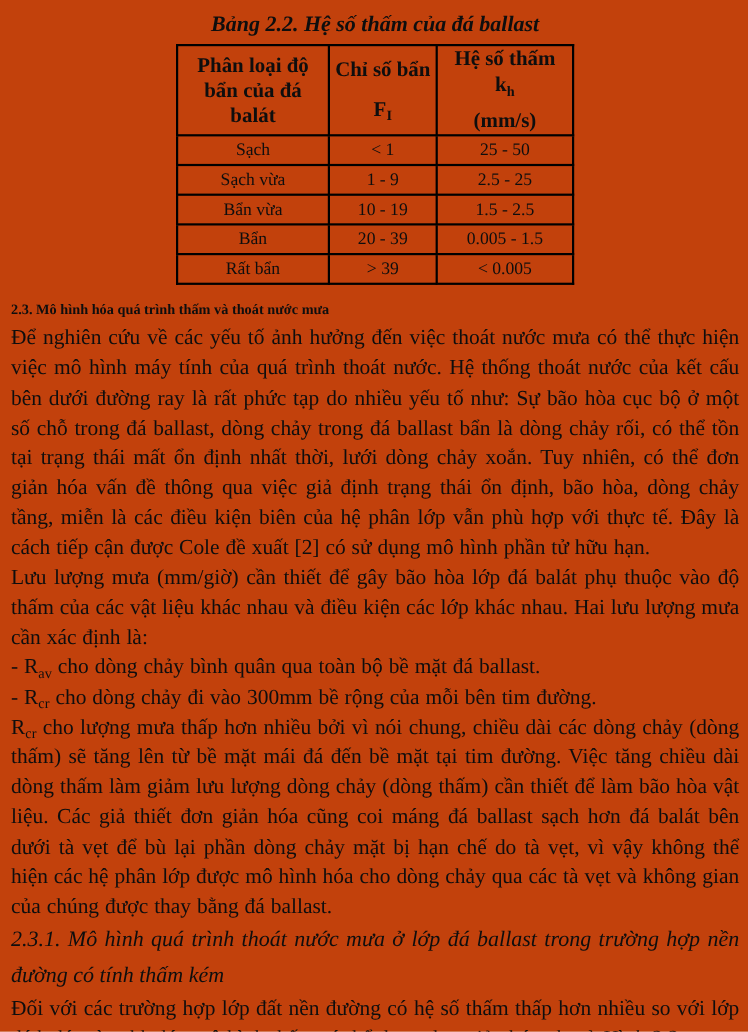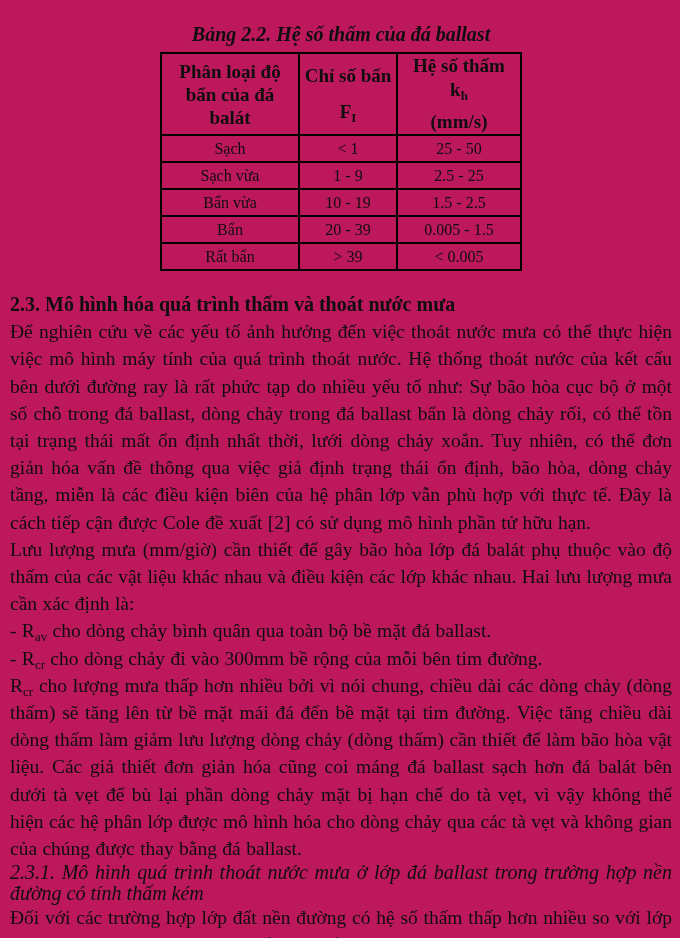--- a/index.html
+++ b/index.html
@@ -11,22 +11,22 @@
     width: 680px;
     height: 938px;
     overflow: hidden;
     font-family: "Liberation Serif", "DejaVu Serif", serif;
     color: #0e0e0e;
   }
   .page {
     box-sizing: border-box;
     width: 680px;
     height: 938px;
-    padding: 21px 8px 0 10px;
-    background: #be185d;
+    padding: 9px 8px 0 10px;
+    background: #c2410c;
   }
   
   .table-caption {
     text-align: center;
     font-weight: bold;
     font-style: italic;
     font-size: 20px;
     line-height: 27px;
     margin: 0 0 4px 0;
   }
@@ -62,38 +62,38 @@
   .hdr-wrap { max-width: 126px; margin: 0 auto; line-height: 23px; }
   .hdr-unit { margin-top: 8px; }
   .hdr-sym  { margin-top: 12px; }
   sub.sc {
     font-size: 13px;
     line-height: 0;
     vertical-align: -4px;
   }
   
   .section-heading {
-    font-size: 20px;
+    font-size: 13px;
     font-weight: bold;
-    margin: 20px 0 0 0;
+    margin: 8px 0 0 0;
     line-height: 27.2px;
   }
   p.body-par {
     margin: 0;
     font-size: 19.5px;
     line-height: 27.2px;
     text-align: justify;
     word-spacing: 0.5px;
   }
   .subsection-heading {
     font-style: italic;
     font-weight: normal;
     font-size: 20px;
     margin: 0;
-    line-height: 21px;
+    line-height: 33px;
     text-align: justify;
   }
   .it { font-style: italic; }
 </style>
 </head>
 <body>
 
 <div class="page">
 
   <div class="table-caption">Bảng 2.2. Hệ số thấm của đá ballast</div>

